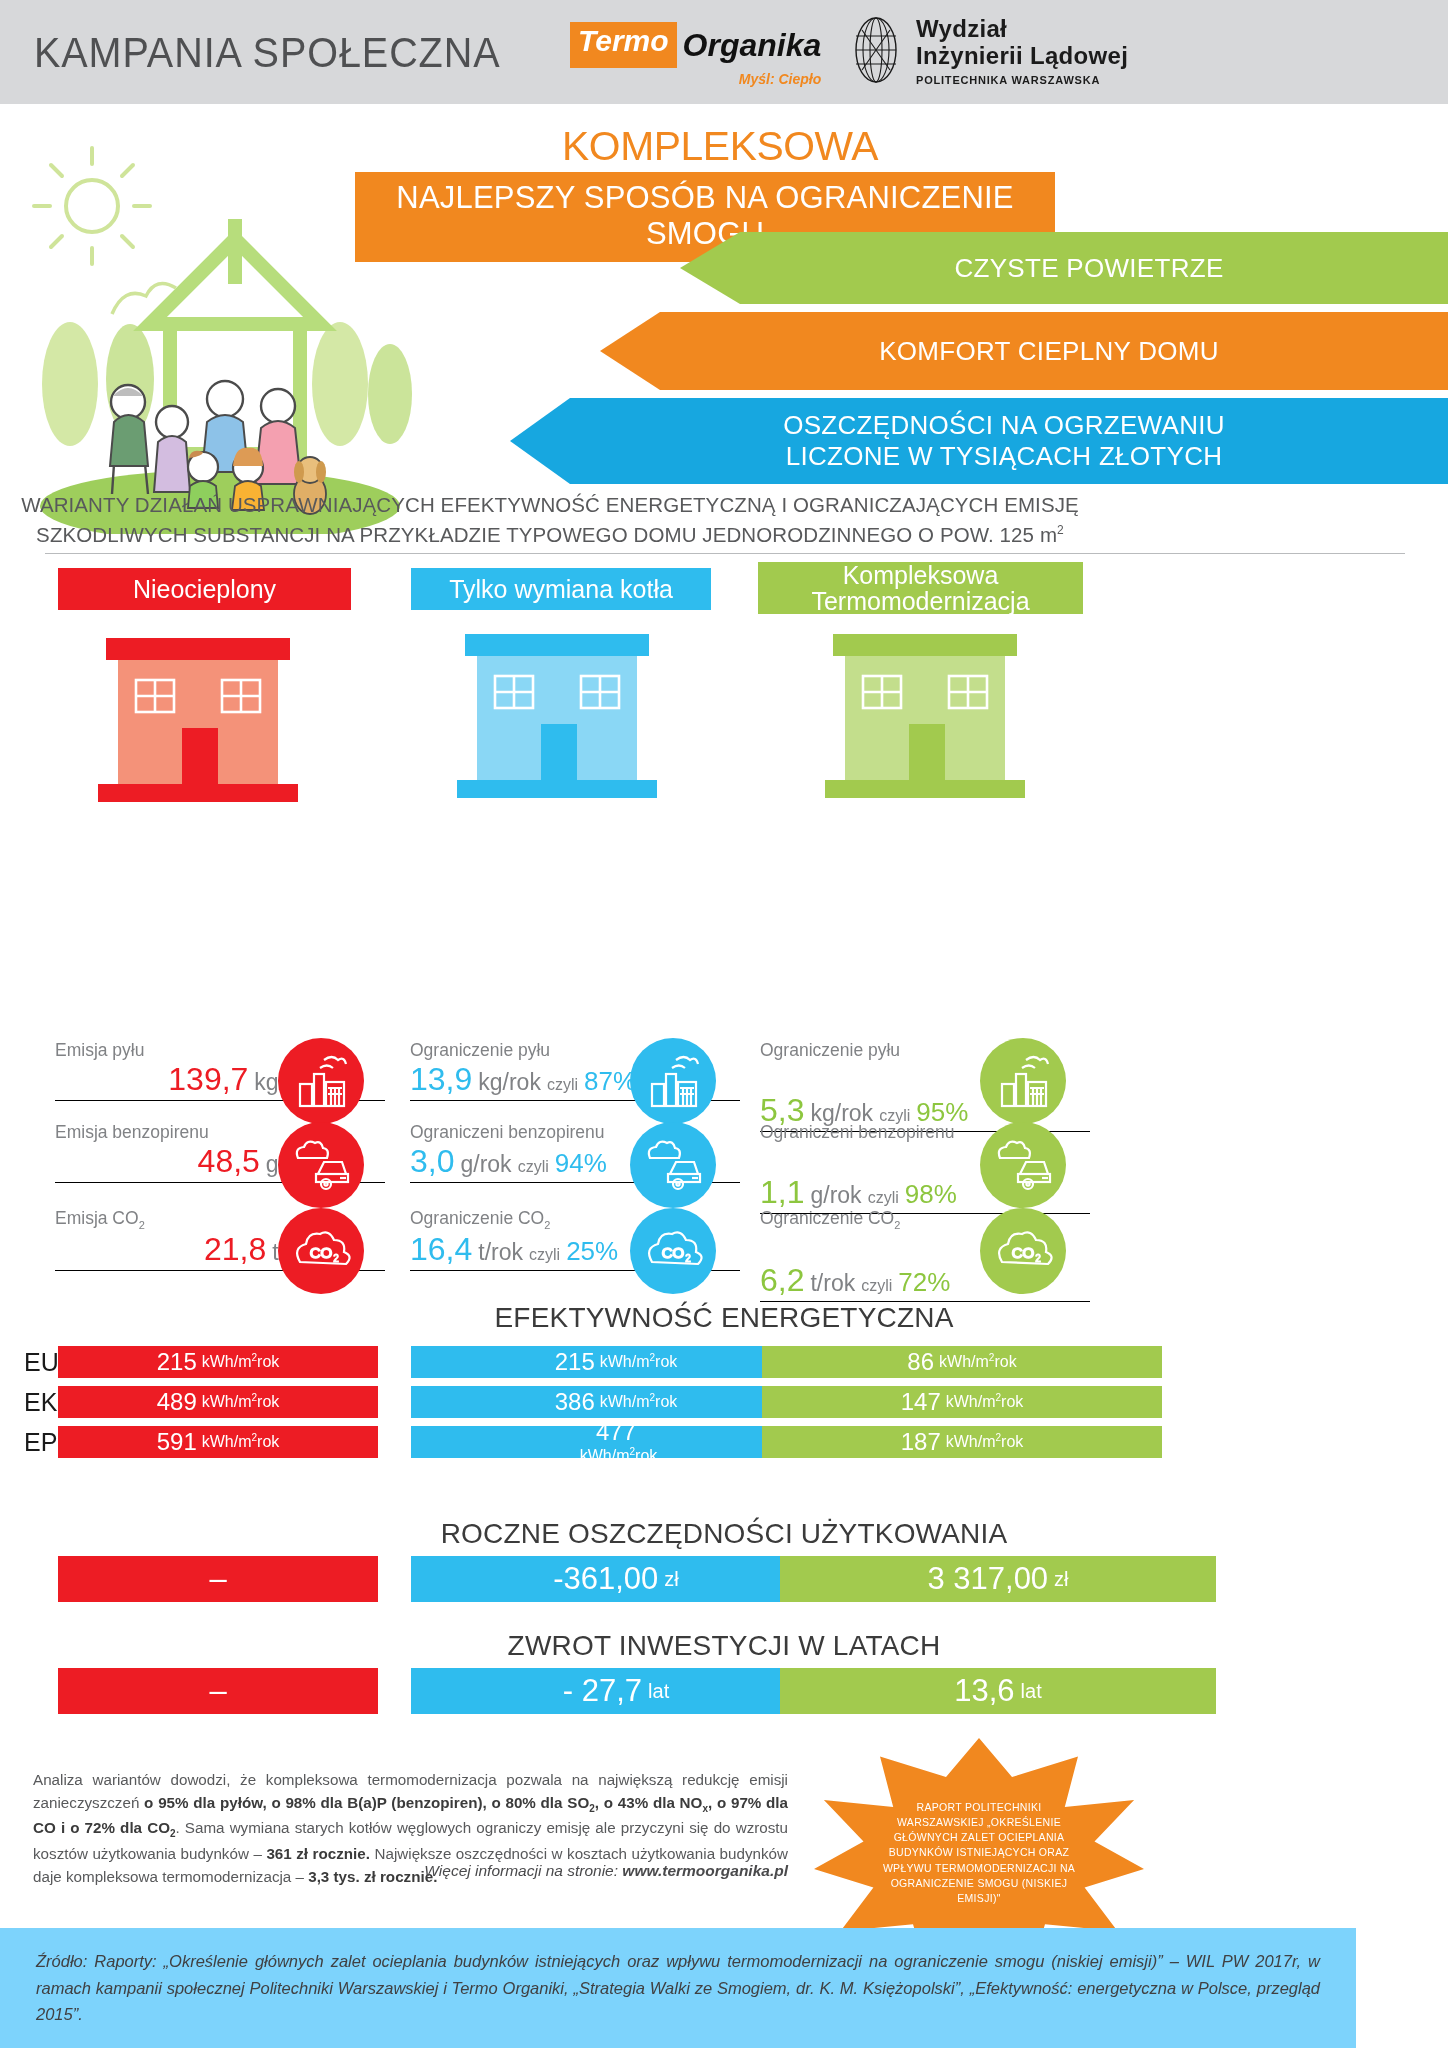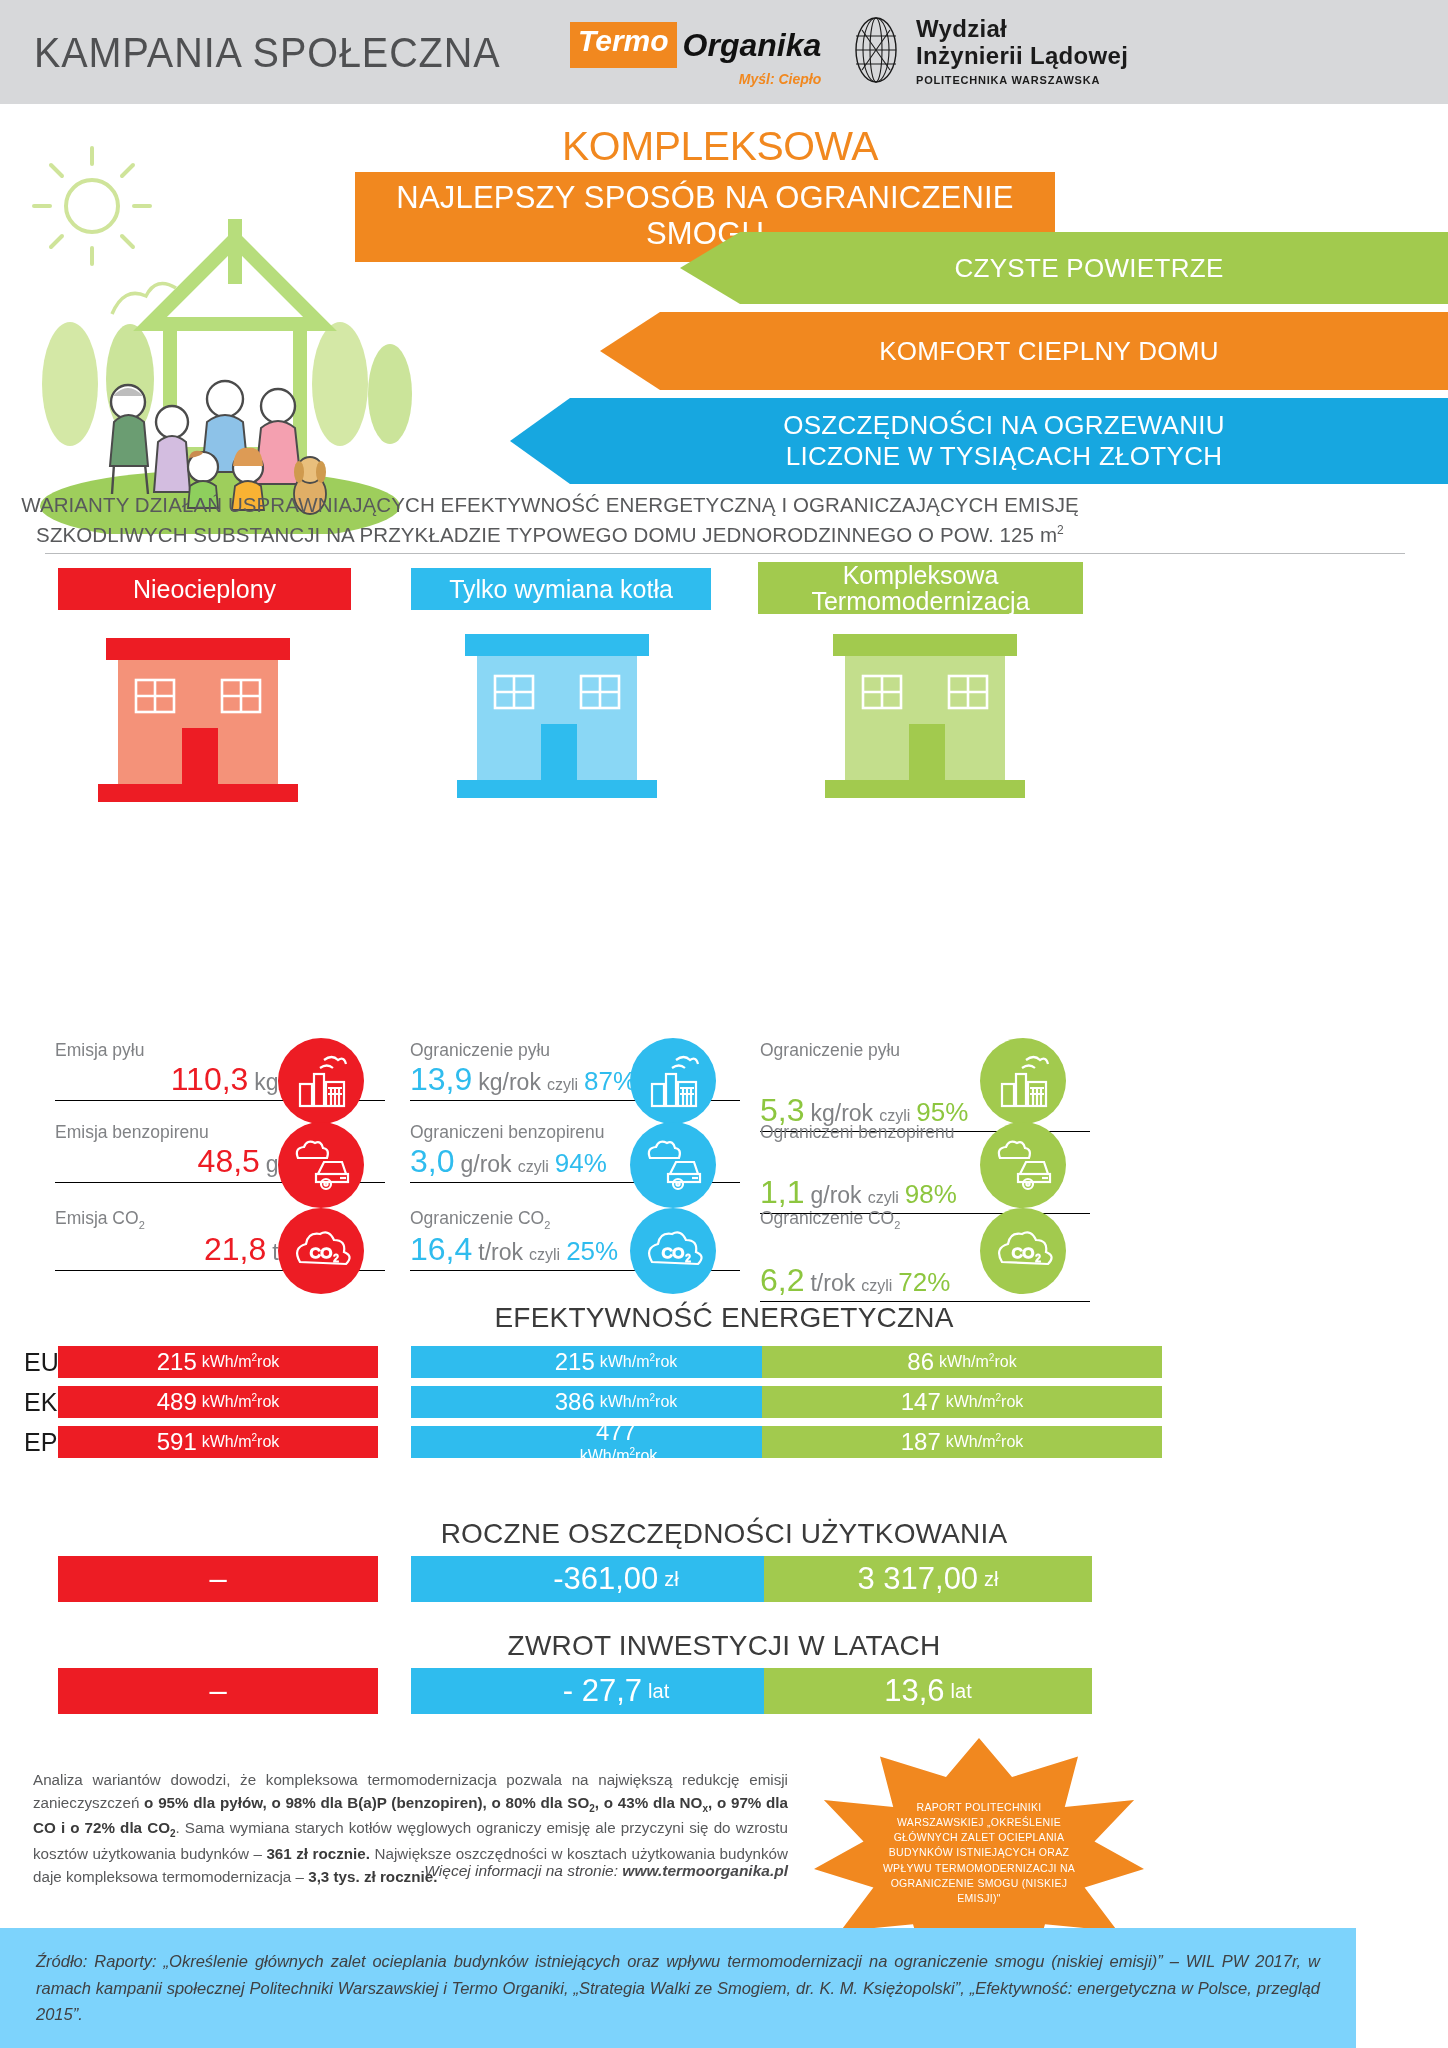--- a/index.html
+++ b/index.html
@@ -192,21 +192,21 @@
   .bx2 { left: 411px; width: 410px; }
   .bx3 { left: 762px; width: 400px; }
 
   .bigbar { position: absolute; height: 46px; color:#fff;
     display:flex; align-items:center; justify-content:center; }
   .bigbar .gnum { font-size: 31px; }
   .bigbar .gunit { font-size: 20px; margin-left: 6px;
     font-family: "Liberation Sans Narrow", "Liberation Sans", sans-serif; }
   .gx1 { left: 58px;  width: 320px; }
   .gx2 { left: 411px; width: 410px; }
-  .gx3 { left: 764px; width: 328px; text-align: right; }
+  .gx3 { left: 780px; width: 436px; text-align: right; }
 
   
   .summary {
     position: absolute; left: 33px; top: 1768px; width: 755px;
     color: #58595b; font-size: 15.2px; line-height: 1.52;
     font-family: "Liberation Sans Narrow", "Liberation Sans", sans-serif;
     text-align: justify;
   }
   .summary b { color: #3b3b3b; }
   .summary sub { font-size: 10px; }
@@ -410,21 +410,21 @@
     <rect x="124" y="48" width="38" height="32"></rect>
       <line x1="143" y1="48" x2="143" y2="80"></line>
       <line x1="124" y1="64" x2="162" y2="64"></line>
   </g>
 </svg>
 
 <div id="metrics-host">
     <div class="metric m-c1 m-r1 col1">
       <div class="mlabel">Emisja pyłu</div>
        <div class="mvalrow">
-         <span class="mnum red">110,3</span>
+         <span class="mnum red">139,7</span>
          <span class="munit">kg/rok</span>
        </div>
        <div class="mrule red-r"></div>
     </div>
     <div class="mcircle red-b" style="left: 278px; top: 1038px;">
       <svg width="62" height="62" viewBox="0 0 62 62">
         <g fill="none" stroke="#fff" stroke-width="2.2">
      <path d="M34 10 q8 -6 14 0 q6 -4 8 4"></path>
           <path d="M30 18 q7 -5 13 0"></path>
      <rect x="10" y="34" width="12" height="22"></rect>

